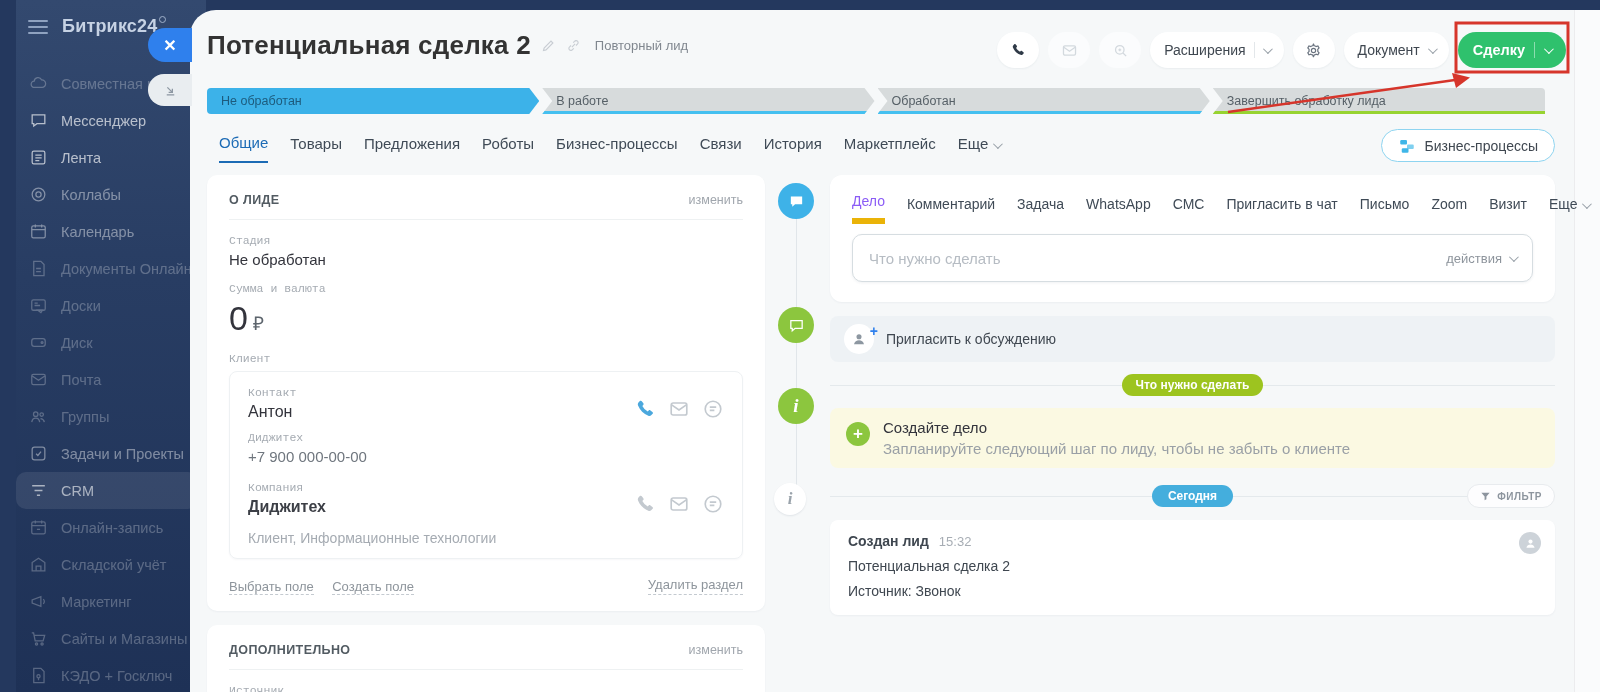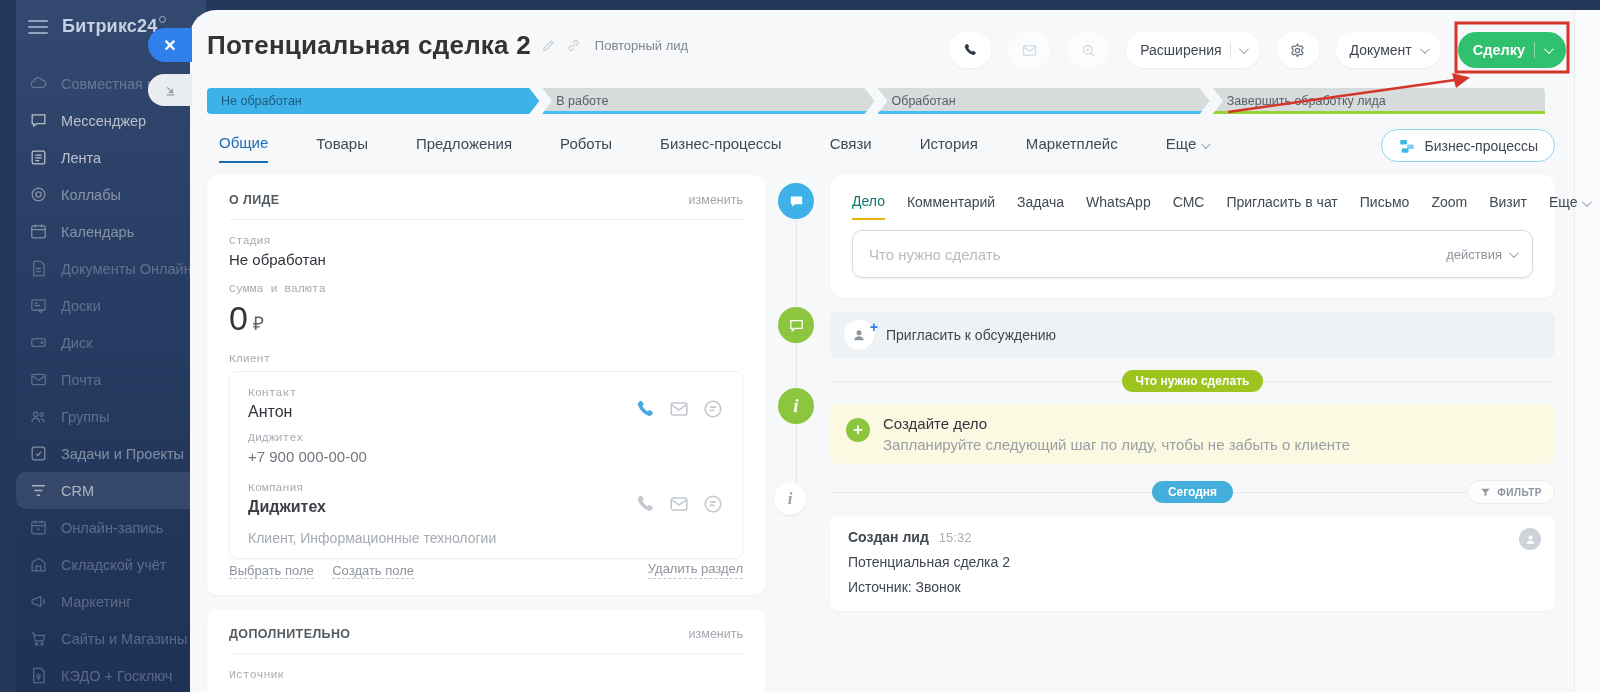--- a/index.html
+++ b/index.html
@@ -36,21 +36,21 @@
   .collapse-pill { position:absolute; left:148px; top:74px; width:44px; height:32px;
     background:#e9edf0; border-radius:16px 0 0 16px; color:#8d97a2; display:flex;
     align-items:center; justify-content:center; cursor:pointer; z-index:5; }
 
   
   .hdr { display:flex; align-items:flex-start; justify-content:space-between; padding:20px 34px 0 17px; height:70px; }
   .title-wrap { display:flex; align-items:center; gap:10px; }
   .page-title { font-size:26px; font-weight:700; color:#333; letter-spacing:.2px; }
   .title-ico { color:#c8cdd3; }
   .lead-type { color:#80878f; font-size:13px; margin-left:4px; }
-  .actions { display:flex; align-items:center; gap:17px; margin-top:2px; }
+  .actions { display:flex; align-items:center; gap:9px; margin-top:2px; }
   .icon-btn { height:36px; min-width:42px; background:#fff; border-radius:18px;
     display:flex; align-items:center; justify-content:center; box-shadow:0 1px 2px rgba(40,60,90,.06); cursor:pointer; }
   .icon-btn.faded { background:#fbfcfd; color:#d3d9de; box-shadow:none; }
   .icon-btn.solid { color:#2f3a47; }
   .pill-btn { height:36px; background:#fff; border-radius:18px; display:flex; align-items:center;
     gap:8px; padding:0 14px; color:#3f4750; font-size:14px; cursor:pointer; box-shadow:0 1px 2px rgba(40,60,90,.06); }
   .pill-btn .sep { width:1px; height:16px; background:#e3e7ea; }
   .chev { width:7px; height:7px; border-right:1.6px solid #98a0a8; border-bottom:1.6px solid #98a0a8;
     transform:rotate(45deg) translateY(-2px); display:inline-block; }
   .deal-btn { height:36px; background:#2fc16d; border-radius:18px; display:flex; align-items:center;
@@ -66,21 +66,21 @@
   .stage:first-child { background:#3cb2e9; color:#1d5b7d; font-weight:400;
     clip-path:polygon(0 0, calc(100% - 10px) 0, 100% 50%, calc(100% - 10px) 100%, 0 100%);
     border-radius:4px 0 0 4px; }
   .stage:last-child { clip-path:polygon(0 0, 100% 0, 100% 100%, 0 100%, 10px 50%); border-radius:0 4px 4px 0; }
   .stage::after { content:""; position:absolute; left:0; right:0; bottom:0; height:3px; }
   .stage:nth-child(2)::after, .stage:nth-child(3)::after { background:#45c0f0; }
   .stage:nth-child(4)::after { background:#97d331; }
 
   
   .tabs-row { display:flex; align-items:center; margin:14px 45px 0 17px; }
-  .tabs { display:flex; align-items:center; gap:48px; padding-left:12px; flex:1; }
+  .tabs { display:flex; align-items:center; gap:22px; padding-left:12px; flex:1; }
   .tab { font-size:15px; color:#3f4a56; padding:6px 0 10px; cursor:pointer; white-space:nowrap; }
   .tab.active { color:#1c6bb5; border-bottom:2px solid #1c6bb5; }
   .tab .chev { margin-left:5px; }
   .bp-pill { display:flex; align-items:center; gap:9px; height:33px; padding:0 16px;
     background:#fff; border:1px solid #8ed4f0; border-radius:17px; color:#3f4750; font-size:14px; cursor:pointer; }
 
   
   .content { display:flex; align-items:flex-start; padding:12px 45px 0 17px; position:relative; }
   .left-col { width:558px; flex:0 0 558px; }
   .rail { width:65px; flex:0 0 65px; position:relative; align-self:stretch; }
@@ -96,29 +96,29 @@
   .fld-label { font-size:11.5px; color:#a5abb2; margin-bottom:4px;font-family:Liberation Mono, monospace; }
   .fld-value { font-size:15px; color:#33343c; }
   .amount { font-size:34px; font-weight:400; color:#33343c; }
   .amount .cur { font-size:19px; color:#5c646c; margin-left:5px; }
   .client-card { border:1px solid #eef1f3; border-radius:8px; padding:14px 18px 12px; margin-top:6px; box-shadow:0 1px 2px rgba(40,60,90,.04); }
   .contact-row { display:flex; justify-content:space-between; align-items:flex-start; }
   .comm-icons { display:flex; gap:12px; margin-top:12px; }
   .comm-icons .ci { width:22px; height:22px; color:#c3c9cf; }
   .comm-icons .ci.on { color:#4ba8dd; }
   .muted-line { font-size:14px; color:#a5abb2; margin-top:14px; }
-  .fld-links { display:flex; justify-content:space-between; margin-top:2px; }
+  .fld-links { display:flex; justify-content:space-between; margin-top:18px; }
   .dotted-link { font-size:13px; color:#8e959c; border-bottom:1px dashed #c4cad0; cursor:pointer; }
   .dotted-link + .dotted-link { margin-left:14px; }
 
   
   .tl-card { background:#fff; border-radius:12px; box-shadow:0 1px 2px rgba(40,60,90,.05); padding:12px 22px 20px; }
   .tl-tabs { display:flex; align-items:center; gap:22px; }
   .tl-tab { font-size:14px; color:#3f4a56; padding:6px 0 9px; cursor:pointer; white-space:nowrap; }
-  .tl-tab.active { color:#0f766e; border-bottom:2px solid #eab308; }
+  .tl-tab.active { color:#8b5cf6; border-bottom:6px solid #eab308; }
   .tl-input { margin-top:10px; height:48px; background:#fff; border:1px solid #d6dde1; border-radius:10px;
     display:flex; align-items:center; justify-content:space-between; padding:0 16px; box-shadow:0 1px 3px rgba(40,60,90,.07); }
   .tl-input .ph { color:#b6bcc3; font-size:15px; }
   .tl-actions { display:flex; align-items:center; gap:7px; color:#8d949c; font-size:13px; cursor:pointer; }
   .invite-row { margin-top:14px; height:46px; background:#eef2f5; border-radius:8px;
     display:flex; align-items:center; gap:12px; padding:0 14px; cursor:pointer; }
   .avatar-add { position:relative; width:30px; height:30px; background:#fff; border-radius:50%;
     display:flex; align-items:center; justify-content:center; color:#8d97a1; }
   .avatar-add .plus { position:absolute; right:-4px; top:-1px; color:#2f80ed; font-size:14px; font-weight:700; }
   .invite-label { font-size:14px; color:#3f4750; }

